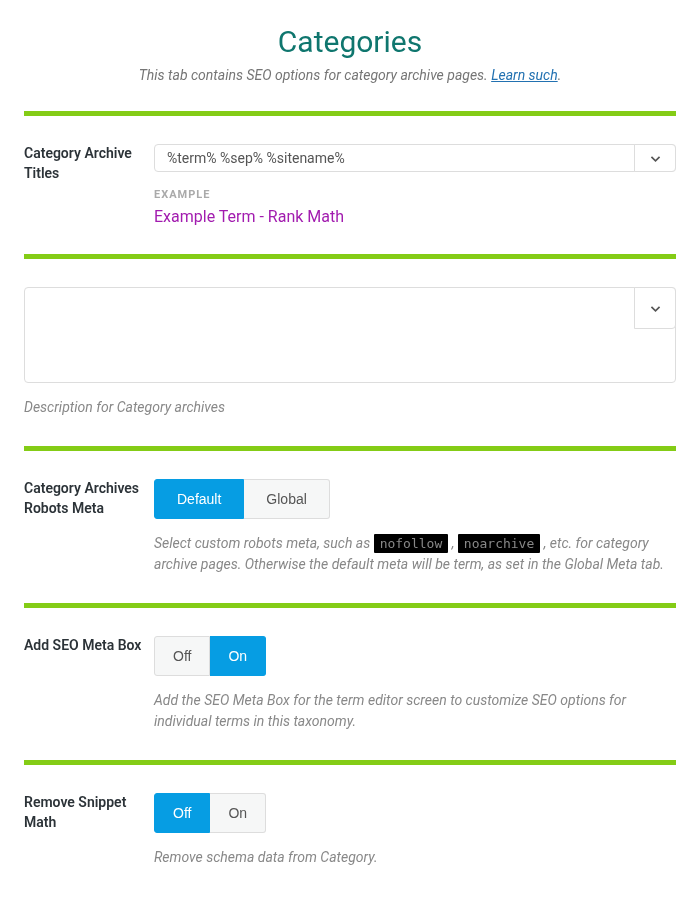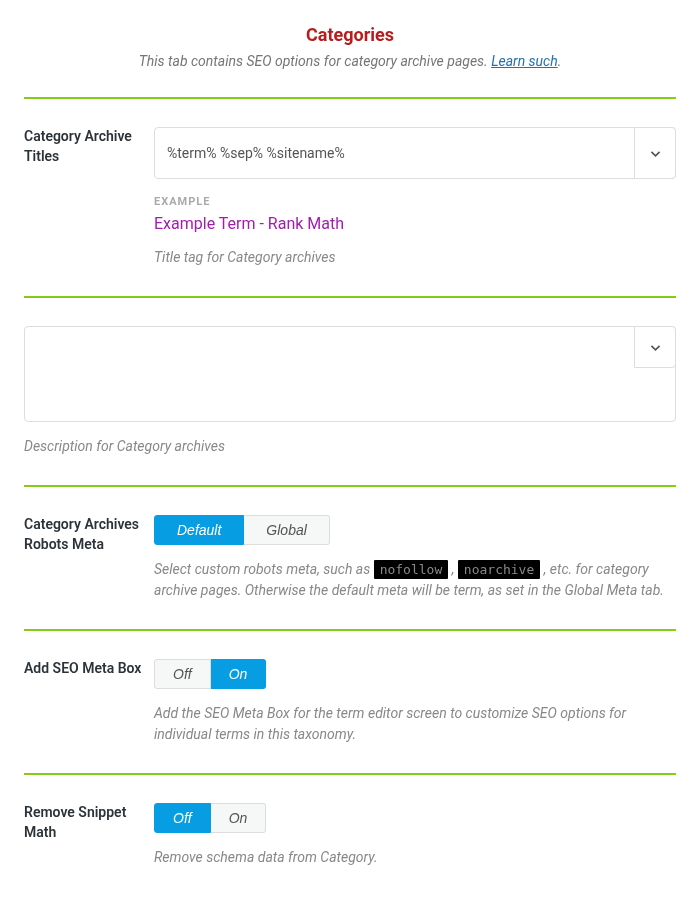--- a/index.html
+++ b/index.html
@@ -5,44 +5,44 @@
     * { box-sizing: border-box; margin: 0; padding: 0; }
     body {
       font-family: -apple-system, BlinkMacSystemFont, "Segoe UI", Roboto, Helvetica, Arial, sans-serif;
       background: #fff;
       color: #2c3338;
       font-size: 14px;
       width: 700px;
       padding: 24px 24px 40px;
     }
     .header { text-align: center; margin-bottom: 28px; }
-    .title { font-size: 18px; font-weight: 700; color: #b91c1c; margin-bottom: 8px; }
+    .title { font-size: 30px; font-weight: 400; color: #0f766e; margin-bottom: 8px; }
     .subtitle { font-size: 14px; font-style: italic; color: #757575; }
     .subtitle a { color: #2271b1; font-style: italic; text-decoration: underline; }
-    .section { display: flex; padding: 28px 0; border-top: 2px solid #84cc16; }
+    .section { display: flex; padding: 28px 0; border-top: 5px solid #84cc16; }
     .section-label {
       width: 130px;
       flex-shrink: 0;
       font-weight: 600;
       font-size: 14px;
       color: #2c3338;
       line-height: 1.4;
       padding-right: 12px;
     }
     .section-body { flex: 1; }
     .input-text, .input-area {
       width: 100%;
       border: 1px solid #ddd;
       border-radius: 4px;
       background: #fff;
       font-size: 14px;
       color: #555;
       position: relative;
     }
-    .input-text { height: 52px; padding: 0 44px 0 12px; display: flex; align-items: center; }
+    .input-text { height: 28px; padding: 0 44px 0 12px; display: flex; align-items: center; }
     .input-area { height: 96px; padding: 10px 44px 10px 12px; }
     .var-btn {
       position: absolute;
       right: -1px;
       top: -1px;
       bottom: -1px;
       width: 42px;
       border: 1px solid #ddd;
       border-top-right-radius: 4px;
       border-bottom-right-radius: 4px;
@@ -84,31 +84,30 @@
       font-family: Consolas, Monaco, monospace;
       background: #000000;
       padding: 2px 6px;
       font-style: normal;
       font-size: 13px;
       border-radius: 1px;
     }
     .btn-group { display: inline-flex; }
     .btn-toggle {
       min-width: 54px;
-      height: 30px;
+      height: 40px;
       padding: 0 18px;
       border: 1px solid #ddd;
       background: #f6f7f7;
       color: #555;
       font-size: 14px;
       cursor: pointer;
       display: inline-flex;
       align-items: center;
       justify-content: center;
-      font-style: italic;
     }
     .btn-toggle.wide { padding: 0 22px; }
     .btn-toggle:first-child { border-top-left-radius: 3px; border-bottom-left-radius: 3px; }
     .btn-toggle:last-child { border-top-right-radius: 3px; border-bottom-right-radius: 3px; border-left: none; }
     .btn-toggle + .btn-toggle { border-left: none; }
     .btn-toggle.active {
       background: #069de3;
       border-color: #069de3;
       color: #fff;
     }
@@ -132,21 +131,20 @@
         <span>%term% %sep% %sitename%</span>
         <div class="var-btn">
           <svg class="chev" viewBox="0 0 16 16">
               <path d="M3 6l5 5 5-5"></path>
             </svg>
         </div>
       </div>
     </div>
     <div class="example-label">EXAMPLE</div>
     <div class="example-value">Example Term - Rank Math</div>
-    <div class="help-text">Title tag for Category archives</div>
   </div>
 </div>
 
 <div class="section">
   <div class="section-body">
     <div class="field-wrap">
       <div class="input-area">
         <span></span>
         <div class="var-btn var-btn-area">
           <svg class="chev" viewBox="0 0 16 16">

